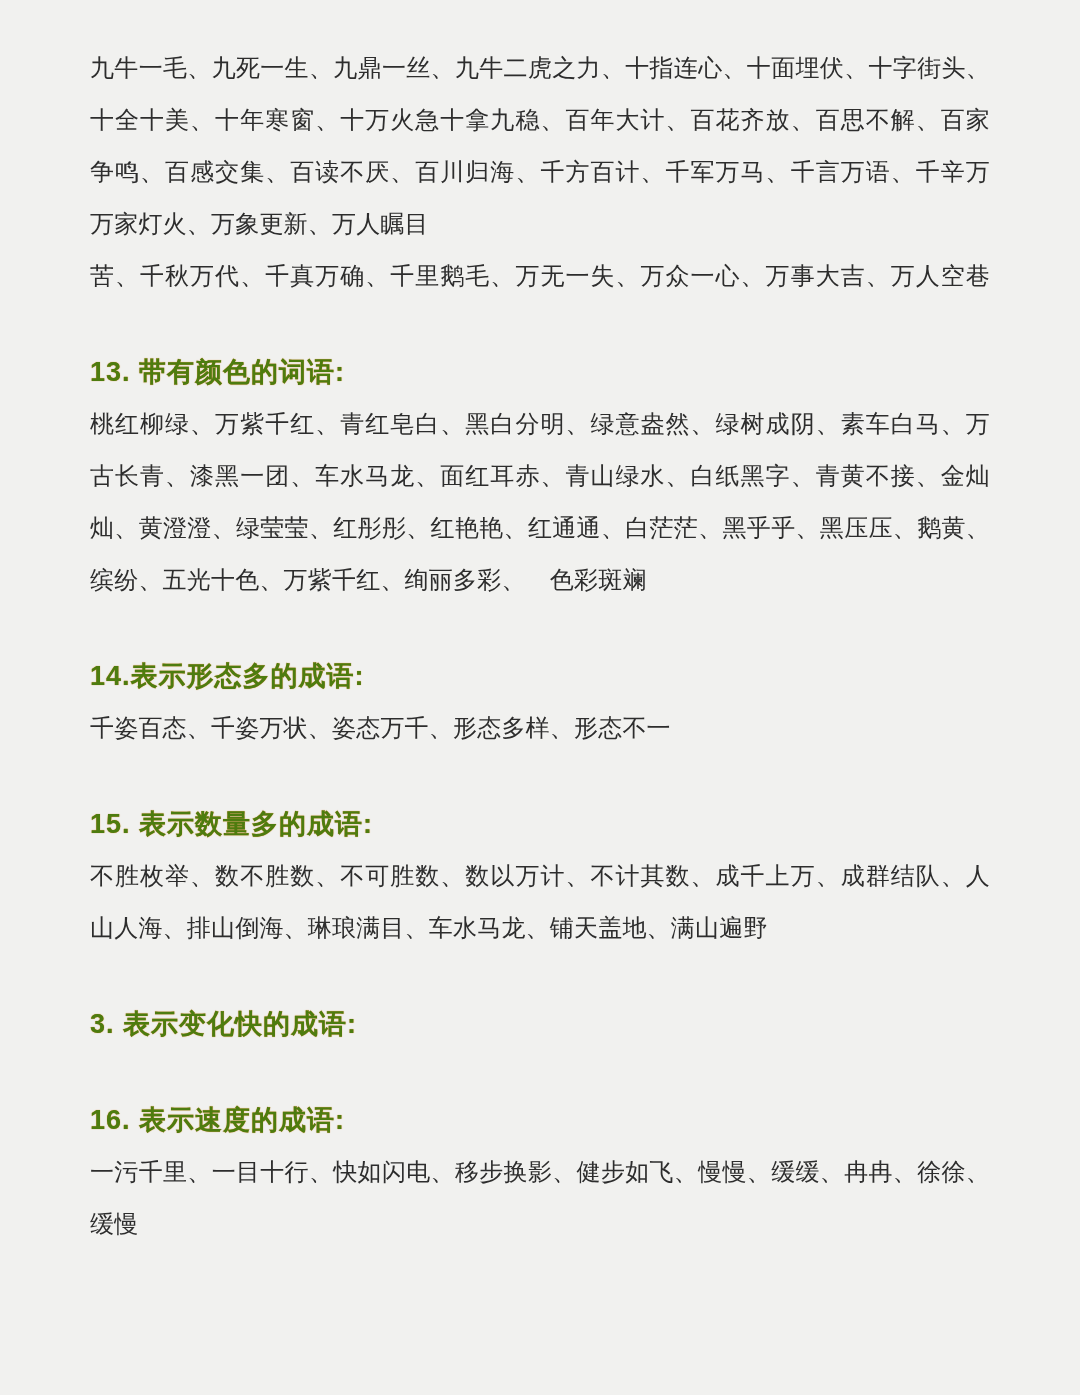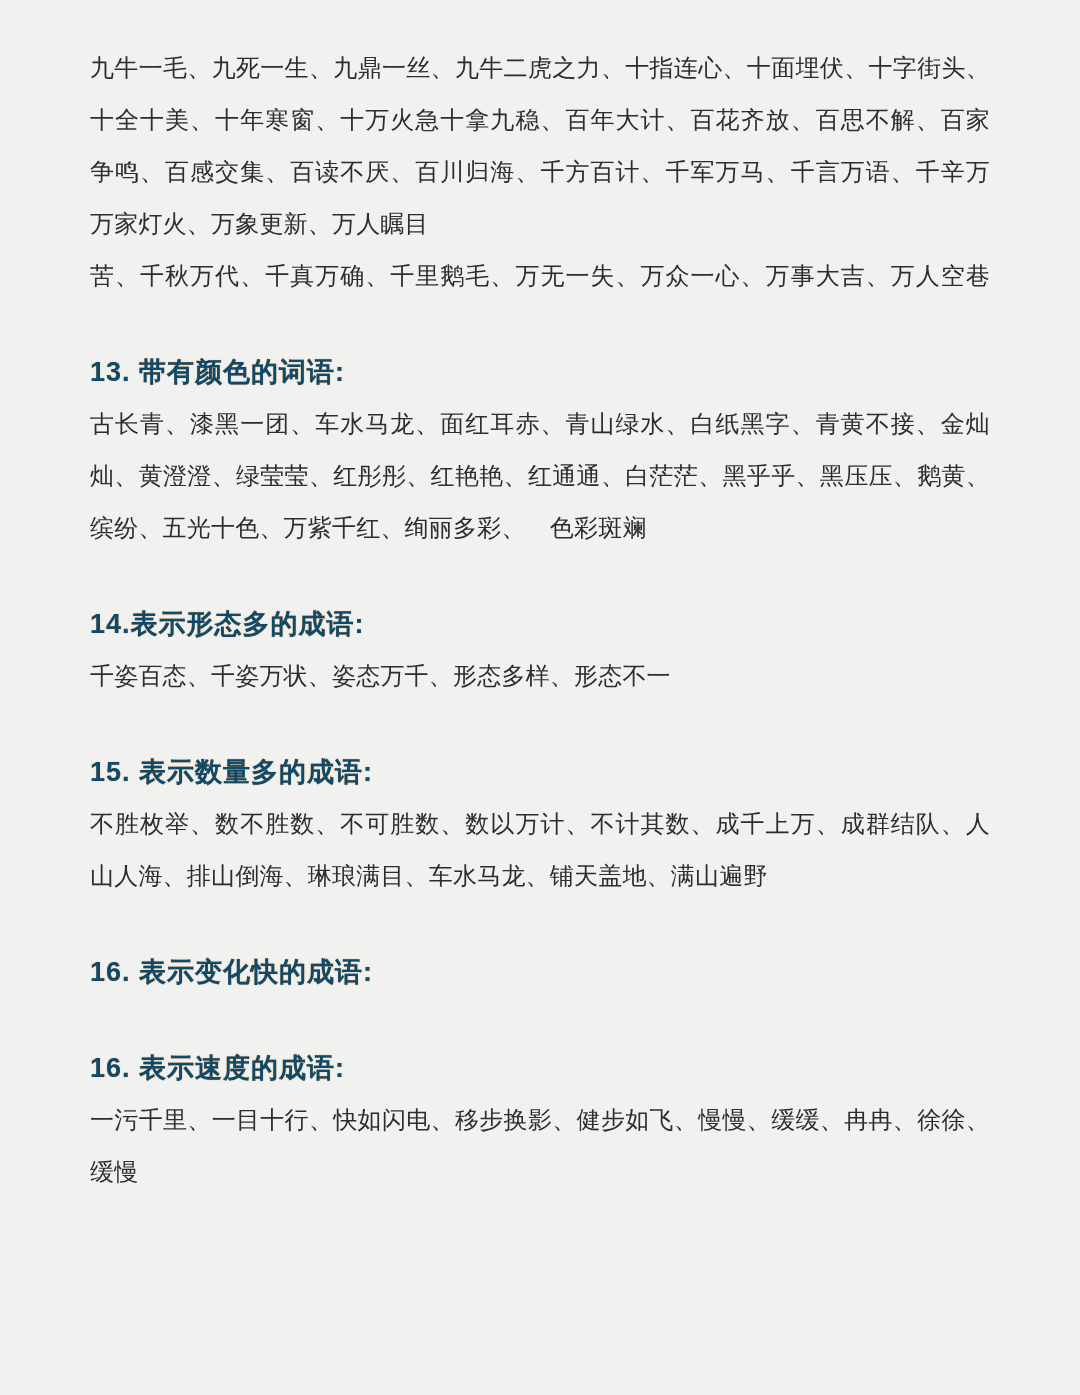--- a/index.html
+++ b/index.html
@@ -21,21 +21,21 @@
     padding: 42px 90px 0 90px;
   }
   .block { margin: 0; }
   .block + .block { margin-top: 44px; }
   .heading {
     margin: 0;
     font-size: 27px;
     font-weight: bold;
     line-height: 52px;
     height: 52px;
-    color: #0c4a6e;
+    color: #4d7c0f;
     letter-spacing: 1px;
     text-shadow: 0 0 1px #d57a16;
   }
   .line {
     font-size: 24px;
     line-height: 52px;
     height: 52px;
     letter-spacing: 0.2px;
     text-align: justify;
     white-space: normal;
@@ -52,38 +52,39 @@
   <section class="block">
     <div class="line full">九牛一毛、九死一生、九鼎一丝、九牛二虎之力、十指连心、十面埋伏、十字街头、</div>
     <div class="line full">十全十美、十年寒窗、十万火急十拿九稳、百年大计、百花齐放、百思不解、百家</div>
     <div class="line full">争鸣、百感交集、百读不厌、百川归海、千方百计、千军万马、千言万语、千辛万</div>
     <div class="line">万家灯火、万象更新、万人瞩目</div>
     <div class="line full">苦、千秋万代、千真万确、千里鹅毛、万无一失、万众一心、万事大吉、万人空巷</div>
   </section>
 
   <section class="block">
     <h2 class="heading">13. 带有颜色的词语:</h2>
+    <div class="line full">桃红柳绿、万紫千红、青红皂白、黑白分明、绿意盎然、绿树成阴、素车白马、万</div>
     <div class="line full">古长青、漆黑一团、车水马龙、面红耳赤、青山绿水、白纸黑字、青黄不接、金灿</div>
     <div class="line full">灿、黄澄澄、绿莹莹、红彤彤、红艳艳、红通通、白茫茫、黑乎乎、黑压压、鹅黄、</div>
     <div class="line">缤纷、五光十色、万紫千红、绚丽多彩、　色彩斑斓</div>
   </section>
 
   <section class="block">
     <h2 class="heading">14.表示形态多的成语:</h2>
     <div class="line">千姿百态、千姿万状、姿态万千、形态多样、形态不一</div>
   </section>
 
   <section class="block">
     <h2 class="heading">15. 表示数量多的成语:</h2>
     <div class="line full">不胜枚举、数不胜数、不可胜数、数以万计、不计其数、成千上万、成群结队、人</div>
     <div class="line">山人海、排山倒海、琳琅满目、车水马龙、铺天盖地、满山遍野</div>
   </section>
 
   <section class="block">
-    <h2 class="heading">16. 表示变化快的成语:</h2>
+    <h2 class="heading">3. 表示变化快的成语:</h2>
   </section>
 
   <section class="block">
     <h2 class="heading">16. 表示速度的成语:</h2>
     <div class="line full">一污千里、一目十行、快如闪电、移步换影、健步如飞、慢慢、缓缓、冉冉、徐徐、</div>
     <div class="line">缓慢</div>
   </section>
 
 </div>
 

